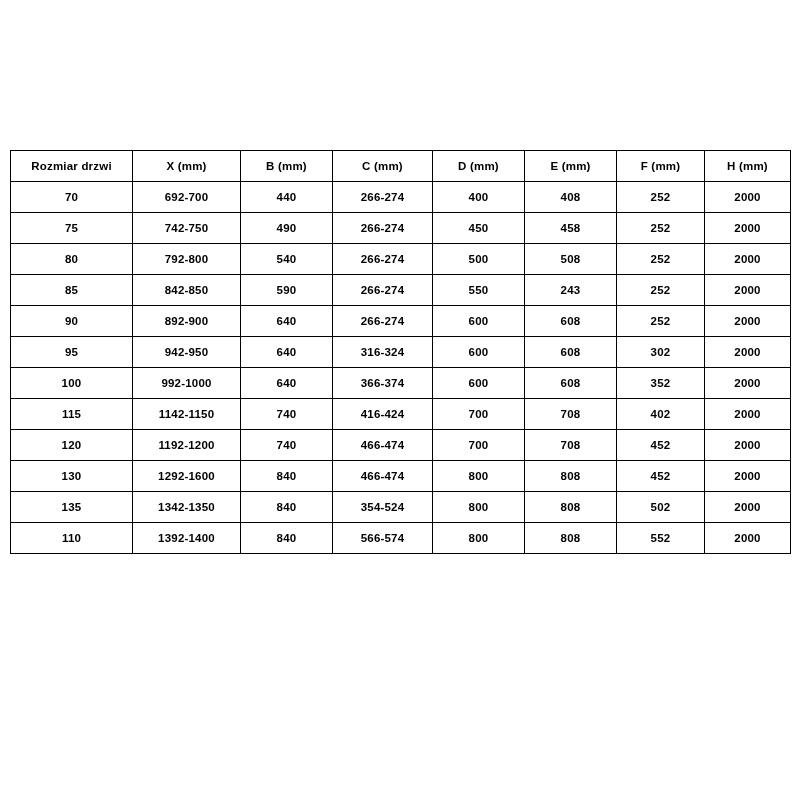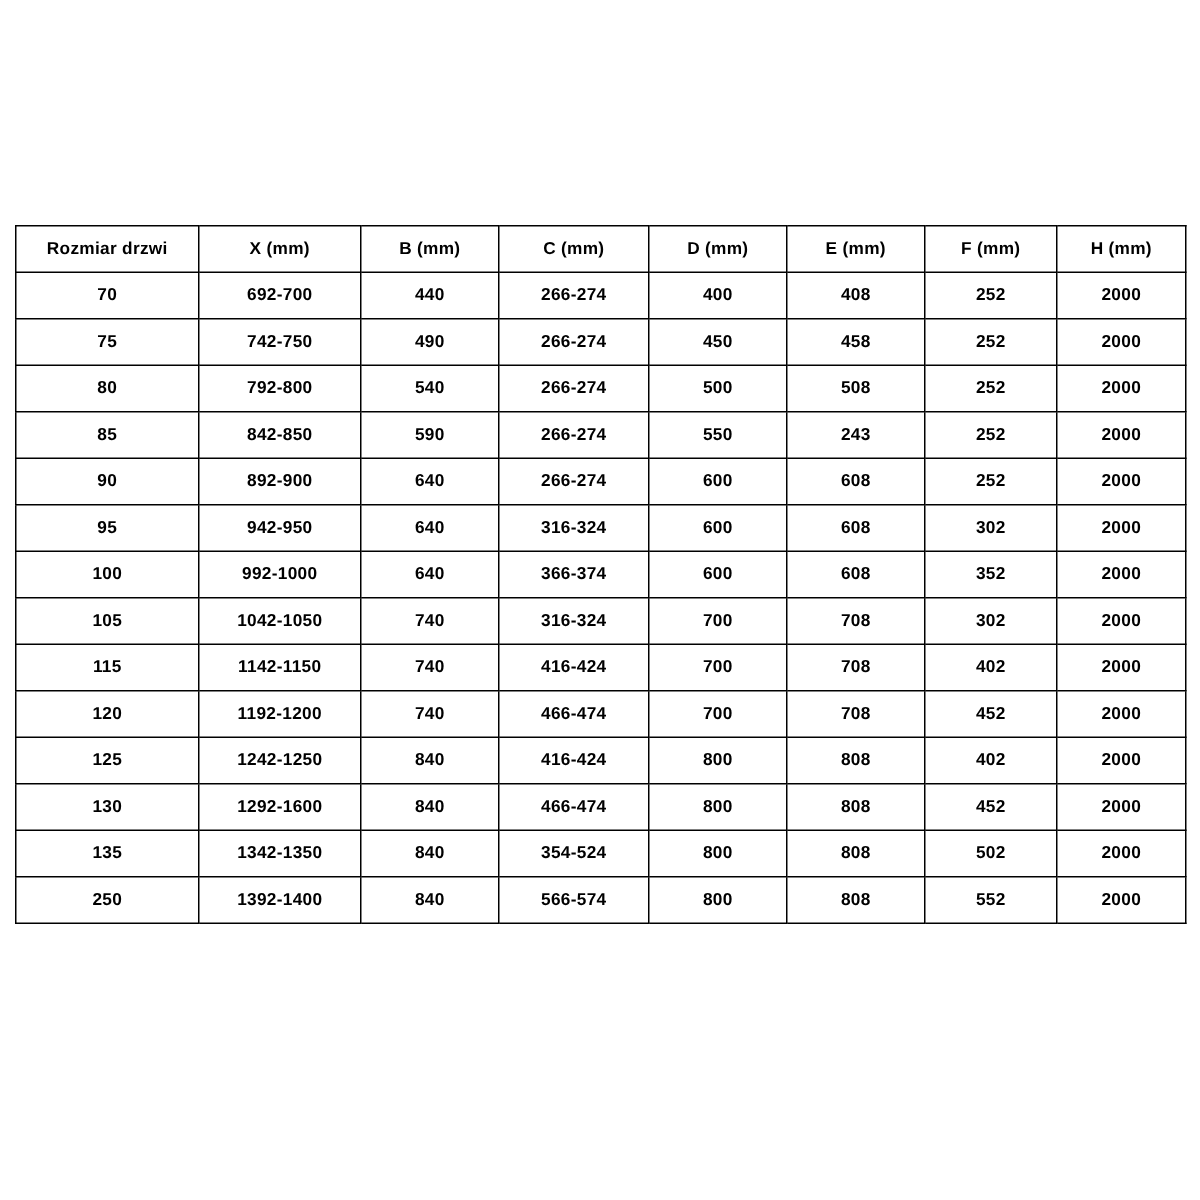--- a/index.html
+++ b/index.html
@@ -153,81 +153,61 @@
             <td>100</td>
             <td>992-1000</td>
             <td>640</td>
             <td>366-374</td>
             <td>600</td>
             <td>608</td>
             <td>352</td>
             <td>2000</td>
           </tr>
           <tr>
-            <td>105</td>
-            <td>1042-1050</td>
-            <td>740</td>
-            <td>316-324</td>
-            <td>700</td>
-            <td>708</td>
-            <td>302</td>
-            <td>2000</td>
-          </tr>
-          <tr>
             <td>115</td>
             <td>1142-1150</td>
             <td>740</td>
             <td>416-424</td>
             <td>700</td>
             <td>708</td>
             <td>402</td>
             <td>2000</td>
           </tr>
           <tr>
             <td>120</td>
             <td>1192-1200</td>
             <td>740</td>
             <td>466-474</td>
             <td>700</td>
             <td>708</td>
             <td>452</td>
             <td>2000</td>
           </tr>
           <tr>
-            <td>125</td>
-            <td>1242-1250</td>
-            <td>840</td>
-            <td>416-424</td>
-            <td>800</td>
-            <td>808</td>
-            <td>402</td>
-            <td>2000</td>
-          </tr>
-          <tr>
             <td>130</td>
             <td>1292-1600</td>
             <td>840</td>
             <td>466-474</td>
             <td>800</td>
             <td>808</td>
             <td>452</td>
             <td>2000</td>
           </tr>
           <tr>
             <td>135</td>
             <td>1342-1350</td>
             <td>840</td>
             <td>354-524</td>
             <td>800</td>
             <td>808</td>
             <td>502</td>
             <td>2000</td>
           </tr>
           <tr>
-            <td>250</td>
+            <td>110</td>
             <td>1392-1400</td>
             <td>840</td>
             <td>566-574</td>
             <td>800</td>
             <td>808</td>
             <td>552</td>
             <td>2000</td>
           </tr>
         </tbody>
     </table>

